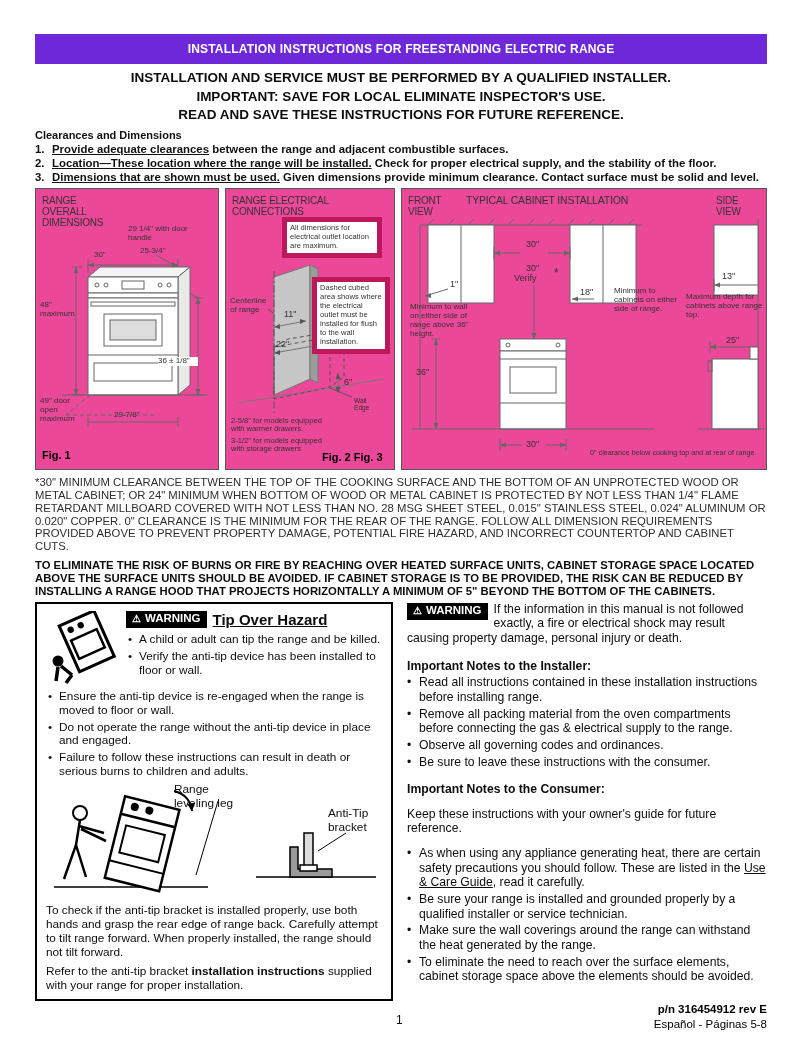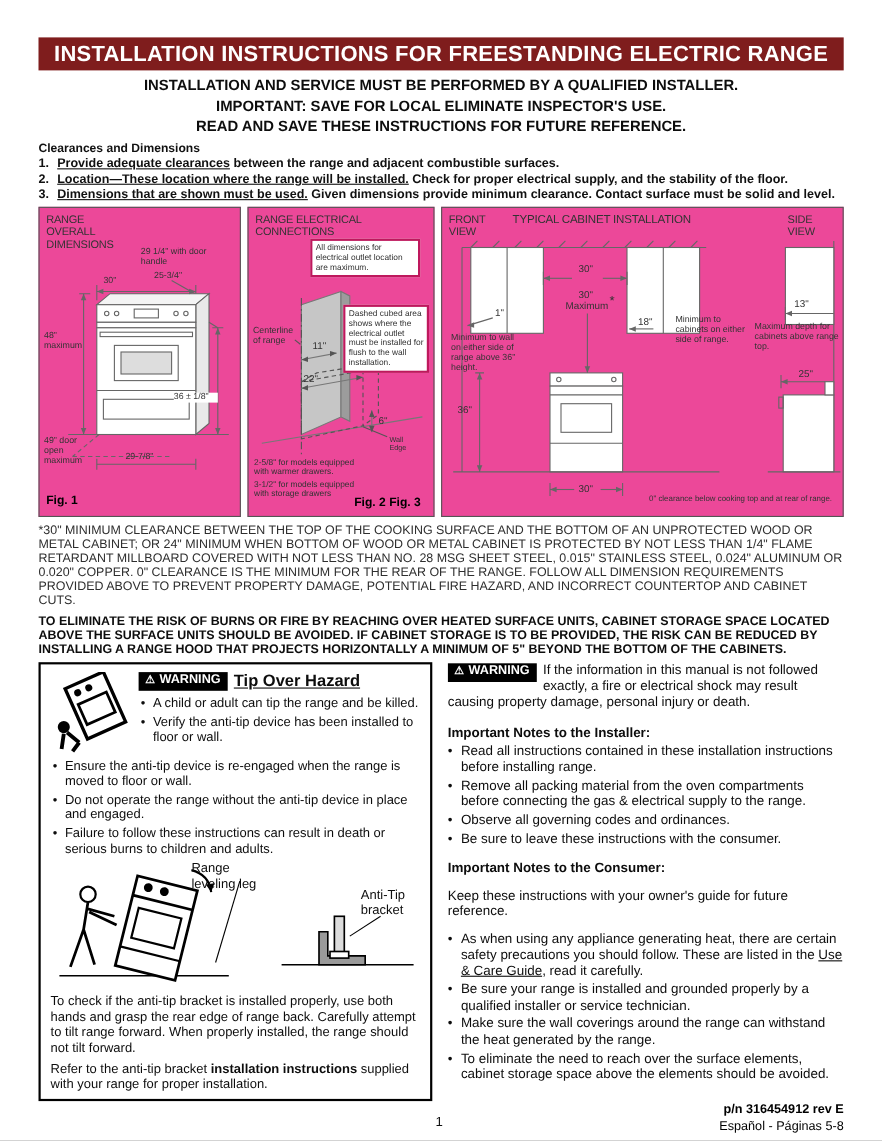--- a/index.html
+++ b/index.html
@@ -1,41 +1,41 @@
 <!DOCTYPE html>
 <html><head>
 <meta charset="utf-8">
 <style>
   * { box-sizing: border-box; margin: 0; padding: 0; }
   html,body { background:#9a9a9a; }
   body { font-family: "Liberation Sans", sans-serif; }
   .page { width:802px; height:1037px; background:#fff; margin:0 auto; position:relative; overflow:hidden; color:#111; }
   .content { margin:0 35px; }
 
-  .header-bar { margin:34px 35px 0; height:30px; background:#7f1d1d; color:#fff;
-    font-size:20px; font-weight:bold; line-height:30px; text-align:center; letter-spacing:.2px; }
+  .header-bar { margin:34px 35px 0; height:30px; background:#6d28d9; color:#fff;
+    font-size:12px; font-weight:bold; line-height:30px; text-align:center; letter-spacing:.2px; }
 
   .intro { margin-top:5px; text-align:center; font-weight:bold; font-size:13.5px; line-height:1.38; color:#0d0d0d; }
 
   .clr-head { margin-top:4px; font-size:11px; font-weight:bold; }
   .clr-item { margin-top:2px; font-size:11.4px; font-weight:bold; display:flex; }
   .clr-item .num { width:17px; flex:none; }
   .u { text-decoration:underline; }
 
   .figures { display:flex; gap:6px; margin-top:5px; }
   .figbox { position:relative; border:1px solid #555; height:282px; background:#ec4899; }
   .figbox.f1 { width:184px; flex:none; }
   .figbox.f2 { width:170px; flex:none; }
   .figbox.f3 { width:366px; flex:none; }
   .figbox svg.art { position:absolute; left:0; top:0; }
   .ft { position:absolute; font-size:10px; line-height:1.12; color:#333; letter-spacing:-.2px; }
   .fl { position:absolute; font-size:8px; line-height:1.12; color:#333; }
   .fl.big { font-size:9px; }
   .figcap { position:absolute; font-size:11px; font-weight:bold; color:#000; }
-  .notebox { position:absolute; border:2px solid #be185d; background:#fff; padding:2px 3px; font-size:7.6px; line-height:1.18; color:#333; }
+  .notebox { position:absolute; border:5px solid #be185d; background:#fff; padding:2px 3px; font-size:7.6px; line-height:1.18; color:#333; }
 
   .caps { margin-top:6px; font-size:11.3px; line-height:1.14; color:#2e2e2e; }
   .caps.bold { font-weight:bold; color:#0d0d0d; }
 
   h1.safety { margin-top:6px; font-size:27px; font-weight:bold; letter-spacing:-.5px; color:#000; }
 
   .columns { display:flex; gap:14px; margin-top:4px; align-items:flex-start; }
   .badge { display:inline-flex; align-items:center; gap:4px; background:#000; color:#fff;
     font-weight:bold; font-size:11.5px; padding:1px 6px 2px; white-space:nowrap; }
   .badge .tri { font-size:10px; line-height:1; }
@@ -252,21 +252,21 @@
             <polygon points="164,256 158,253.5 158,258.5"></polygon>
           <polygon points="312,96 318,93.5 318,98.5"></polygon>
           <polygon points="308,158 314,155.5 314,160.5"></polygon>
         </g>
       </svg>
       <span class="ft" style="left:6px; top:6px; width:44px;">FRONT VIEW</span>
       <span class="ft" style="left:64px; top:6px; width:190px; font-size:10.5px;">TYPICAL CABINET INSTALLATION</span>
       <span class="ft" style="left:314px; top:6px; width:36px;">SIDE VIEW</span>
       <span class="fl big" style="left:124px; top:50px;">30"</span>
       <span class="fl big" style="left:124px; top:74px;">30"</span>
-      <span class="fl big" style="left:112px; top:84px;">Maximum</span>
+      <span class="fl big" style="left:112px; top:84px;">Verify</span>
       <span class="fl" style="left:152px; top:78px; font-size:12px;">*</span>
       <span class="fl big" style="left:48px; top:90px;">1"</span>
       <span class="fl" style="left:8px; top:114px; width:64px;">Minimum to wall on either side of range above 36" height.</span>
       <span class="fl big" style="left:178px; top:98px;">18"</span>
       <span class="fl" style="left:212px; top:98px; width:68px;">Minimum to cabinets on either side of range.</span>
       <span class="fl big" style="left:14px; top:178px;">36"</span>
       <span class="fl big" style="left:124px; top:250px;">30"</span>
       <span class="fl" style="left:188px; top:260px; width:174px; font-size:7.2px;">0" clearance below cooking top and at rear of range.</span>
       <span class="fl big" style="left:320px; top:82px;">13"</span>
       <span class="fl" style="left:284px; top:104px; width:78px;">Maximum depth for cabinets above range top.</span>

